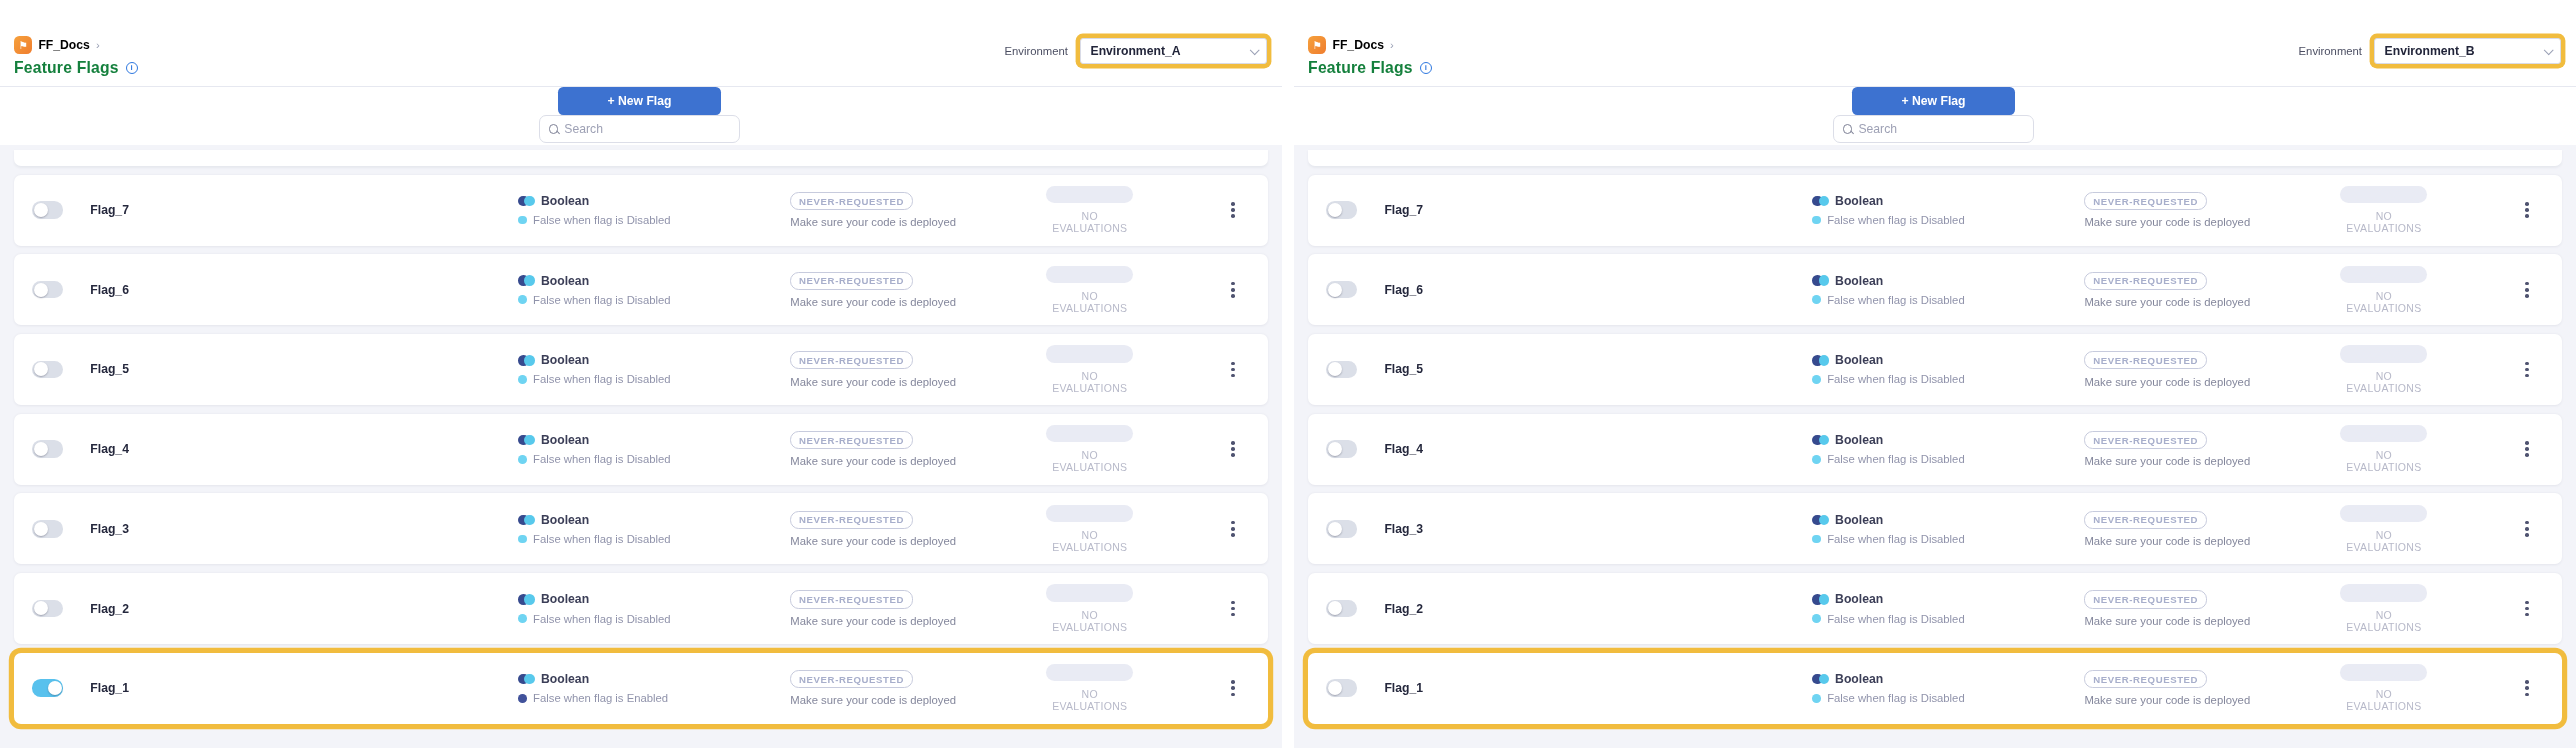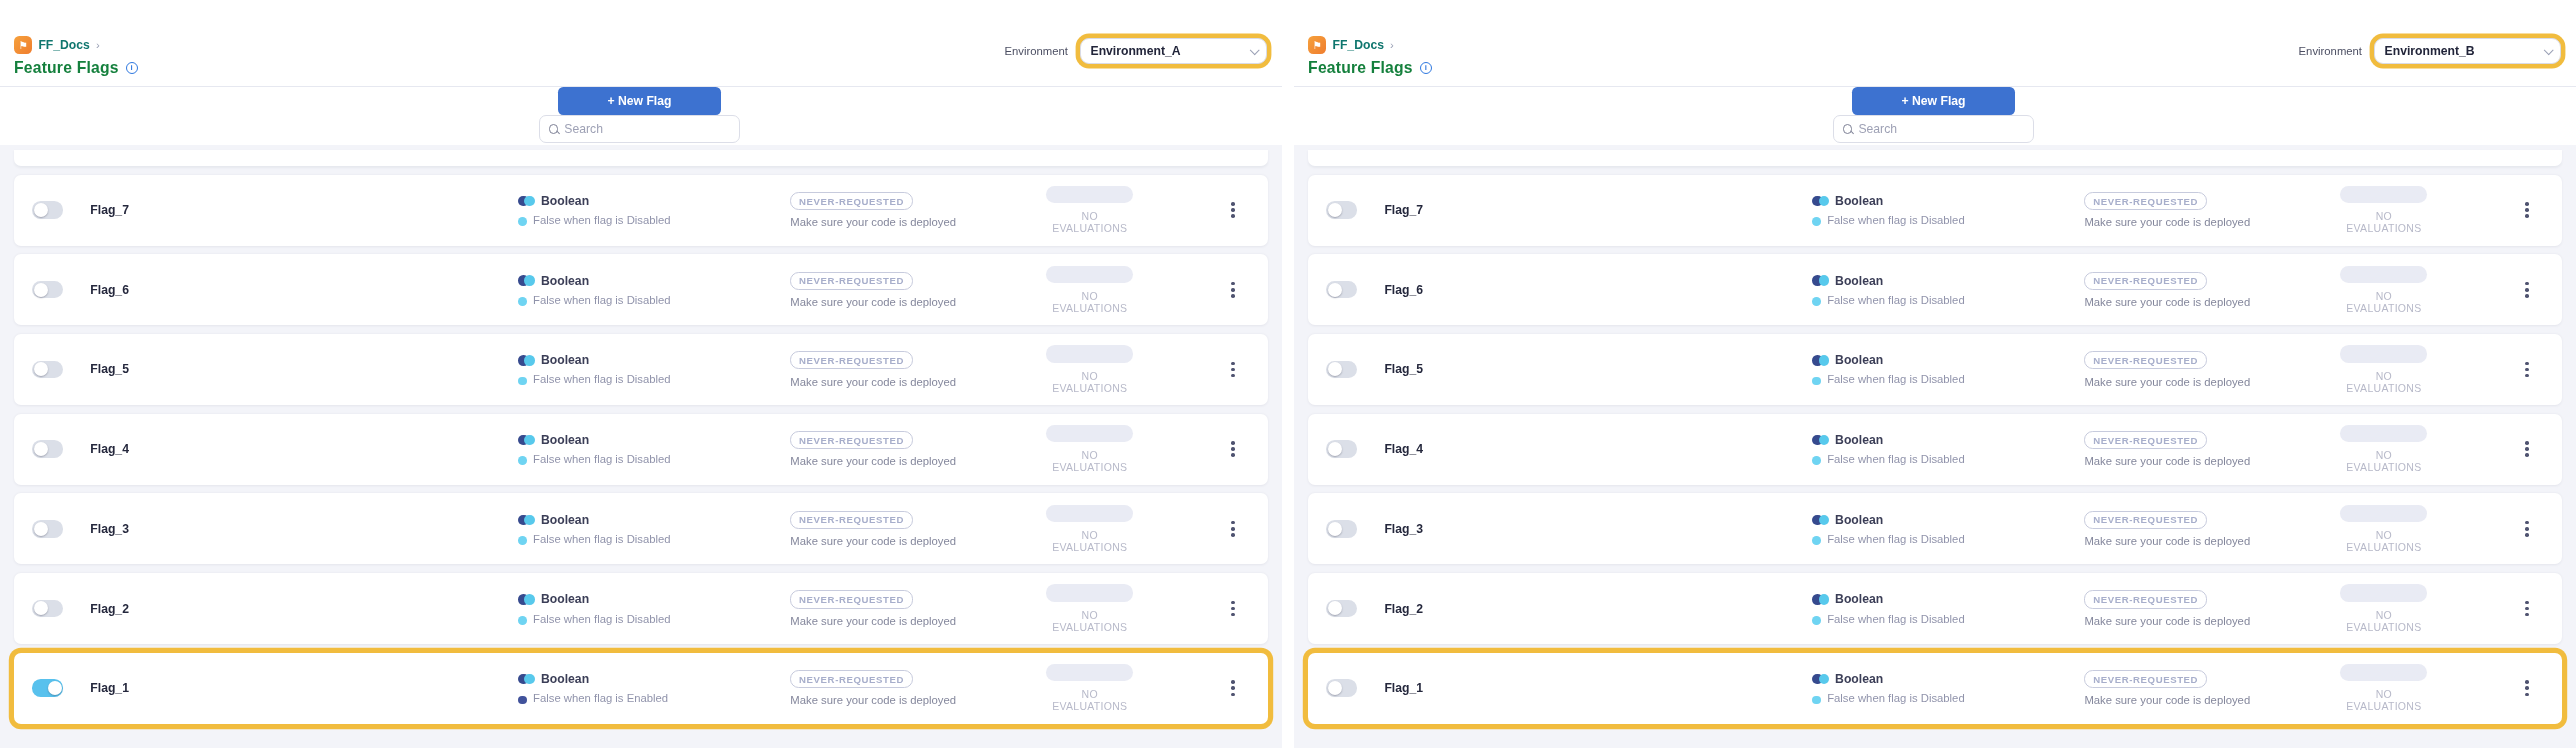--- a/index.html
+++ b/index.html
@@ -6,29 +6,29 @@
   html,body { width:2576px; height:748px; overflow:hidden; background:#ffffff;
     font-family:"Liberation Sans","DejaVu Sans",sans-serif; }
   .page { display:flex; gap:12.2px; width:2576px; height:748px; background:#ffffff; }
   .panel { width:1282px; height:748px; background:#ffffff; display:flex; flex-direction:column; position:relative; }
 
   
   .panel-header { padding:36px 14px 0 14px; height:87px; border-bottom:0.9px solid #e6e8f0; position:relative; background:#fff; }
   .breadcrumb { display:flex; align-items:center; gap:6.1px; height:18.3px; }
   .bc-icon { width:18.3px; height:18.3px; border-radius:5.2px; background:linear-gradient(135deg,#f6a13c,#ef7d2f);
     color:#fff; font-size:10.5px; display:flex; align-items:center; justify-content:center; }
-  .bc-link { color:#0f766e; font-size:12.2px; font-weight:700; cursor:pointer; }
+  .bc-link { color:#000000; font-size:12.2px; font-weight:700; cursor:pointer; }
   .bc-sep { color:#9aa0b5; font-size:11.3px; }
   .page-title-row { display:flex; align-items:center; gap:7px; margin-top:4.4px; }
   .page-title { font-size:15.7px; font-weight:700; color:#15803d; letter-spacing:0.2px; }
   .info-icon { width:12.2px; height:12.2px; border:1.3px solid #3079e0; border-radius:50%; color:#3079e0;
     font-size:7.8px; font-weight:700; display:flex; align-items:center; justify-content:center; font-style:normal; }
   .env-row { position:absolute; right:15px; top:38px; display:flex; align-items:center; gap:12px; }
   .env-label { font-size:11.3px; color:#4c4f63; }
-  .env-select { width:187px; height:26px; background:#fff; border:0.9px solid #d9dbe6; border-radius:9px;
+  .env-select { width:187px; height:26px; background:#fff; border:0.9px solid #d9dbe6; border-radius:3px;
     display:flex; align-items:center; justify-content:space-between; padding:0 8.7px 0 9.6px; cursor:pointer; }
   .env-select.annotated { box-shadow:0 0 0 4.4px var(--amber); }
   .env-value { font-size:12.2px; font-weight:700; color:#22253a; }
   .chev { width:7px; height:7px; border-right:1.4px solid #9aa0b5; border-bottom:1.4px solid #9aa0b5;
     transform:rotate(45deg) translateY(-1.7px); }
 
   
   .toolbar { height:58px; display:flex; align-items:center; padding:0 15px 0 12px; background:#fff;flex-direction:column; }
   .new-flag-btn { width:163px; height:28px; background:#3d72d0; border:none; border-radius:5.2px; color:#fff;
     font-size:12.2px; font-weight:700; font-family:inherit; cursor:pointer; }
@@ -55,21 +55,21 @@
 
   .flag-name { font-size:12.2px; font-weight:700; color:#25283d;margin-left:8px; }
 
   .col-2line { display:flex; flex-direction:column; gap:6.1px; }
   .type-line { display:flex; align-items:center; gap:6.1px; }
   .bool-icon { display:flex; align-items:center; }
   .bool-icon i { width:10.5px; height:10.5px; border-radius:50%; display:block; }
   .bool-icon .c1 { background:#364a8e; }
   .bool-icon .c2 { background:#58c9ec; margin-left:-4.4px; }
   .type-label { font-size:12.2px; font-weight:700; color:#3b3e57; }
-  .rule-line { display:flex; align-items:flex-end; gap:6.1px; }
+  .rule-line { display:flex; align-items:center; gap:6.1px; }
   .rule-dot { width:8.7px; height:8.7px; border-radius:50%; background:#6fd4f2; flex:none; }
   .rule-dot.navy { background:#41529b; }
   .rule-text { font-size:11.3px; color:#9093ab; }
 
   .badge { display:inline-block; width:max-content; border:1.3px solid #c7cbdd; border-radius:8.7px; padding:2.6px 7.8px;
     font-size:9.6px; font-weight:700; letter-spacing:0.6px; color:#a7aecb; }
   .status-note { font-size:11.3px; color:#84879c; }
 
   .col-evals { display:flex; flex-direction:column; gap:7px; width:105px; }
   .eval-bar { width:87px; height:17.4px; border-radius:8.7px; background:#e9ebf4; margin-left:1.7px; }

